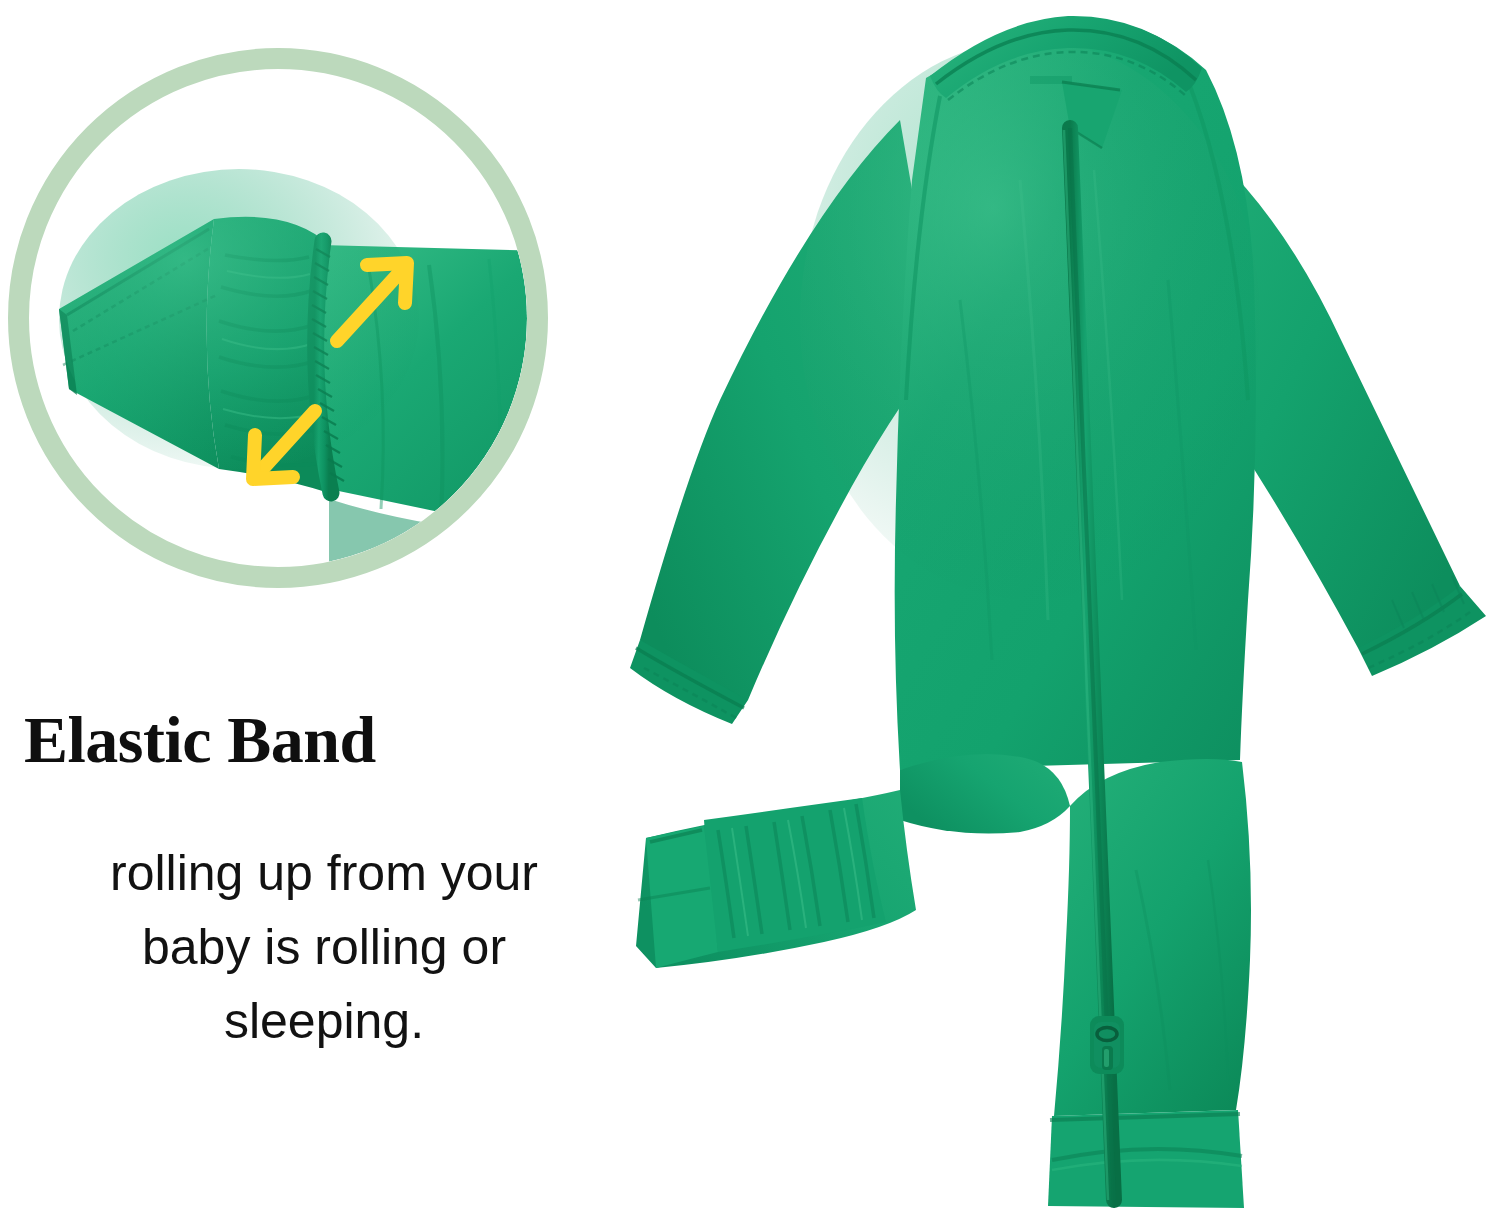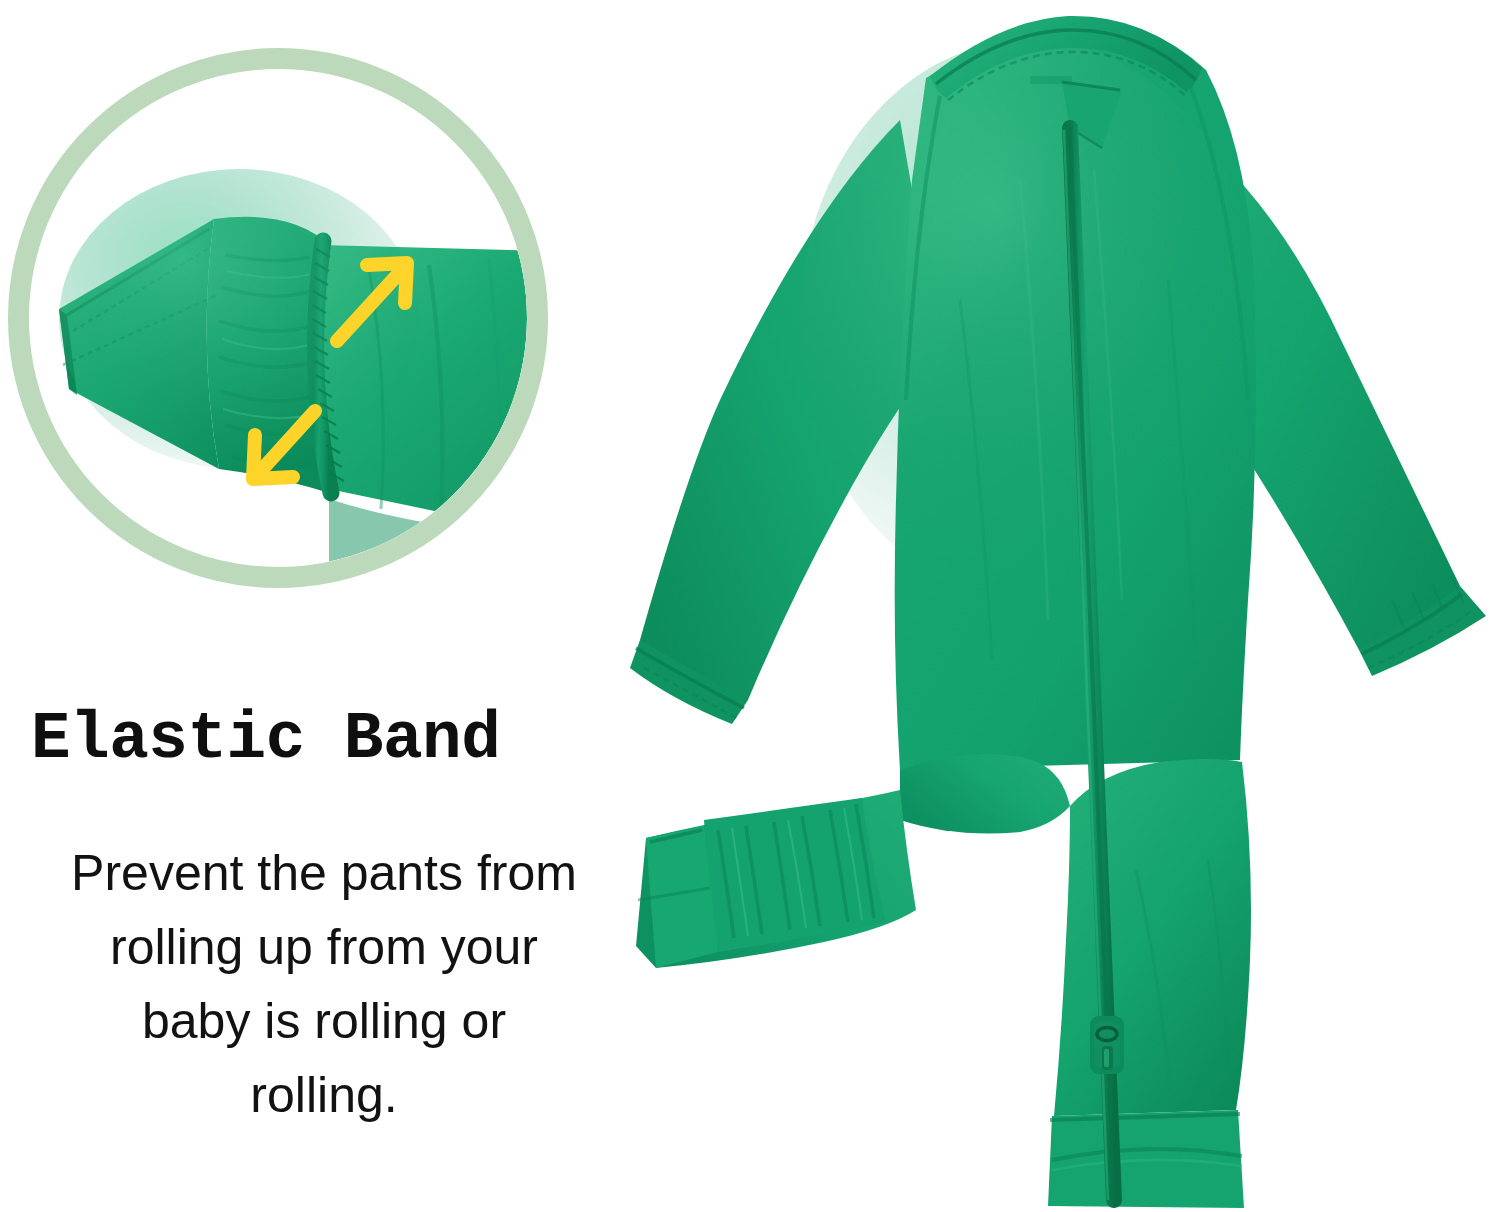--- a/index.html
+++ b/index.html
@@ -30,26 +30,26 @@
     position:absolute; left:21px; top:21px;
     width:498px; height:498px;
     border-radius:50%;
     overflow:hidden;
     background:#ffffff;
   }
   #callout-photo svg{ display:block; }
 
   
   #feature-title{
-    position:absolute; left:31px; top:702px;
+    position:absolute; left:24px; top:702px;
     width:560px;
     font-size:66px; font-weight:700;
     letter-spacing:-0.5px;
     color:#0f0f0f;
-    font-family:Liberation Mono, monospace;
+    font-family:Liberation Serif, serif;
     white-space:nowrap;
   }
   #feature-desc{
     position:absolute; left:0px; top:836px;
     width:648px;
     text-align:center;
     font-size:50px; font-weight:300; line-height:74px;
     color:#121212;
     font-family:"Liberation Sans Narrow","Liberation Sans",sans-serif;
   }
@@ -171,24 +171,23 @@
         </g>
       </svg>
     </div>
 
     <div id="callout-ring"></div>
   </div>
 
   <div id="feature-title">Elastic Band</div>
 
   <div id="feature-desc">
-    <span>Prevent the pants from</span>
     <span>rolling up from your</span>
     <span>baby is rolling or</span>
-    <span>rolling.</span>
+    <span>sleeping.</span>
   </div>
 </div>
 
 <div id="product-photo">
   <svg width="900" height="1212" viewBox="0 0 900 1212" xmlns="http://www.w3.org/2000/svg">
     <defs>
       <linearGradient id="body" x1="0.15" y1="0" x2="0.95" y2="1">
         <stop offset="0%" stop-color="#2cb880"></stop>
         <stop offset="30%" stop-color="#17a671"></stop>
         <stop offset="65%" stop-color="#13a26d"></stop>

